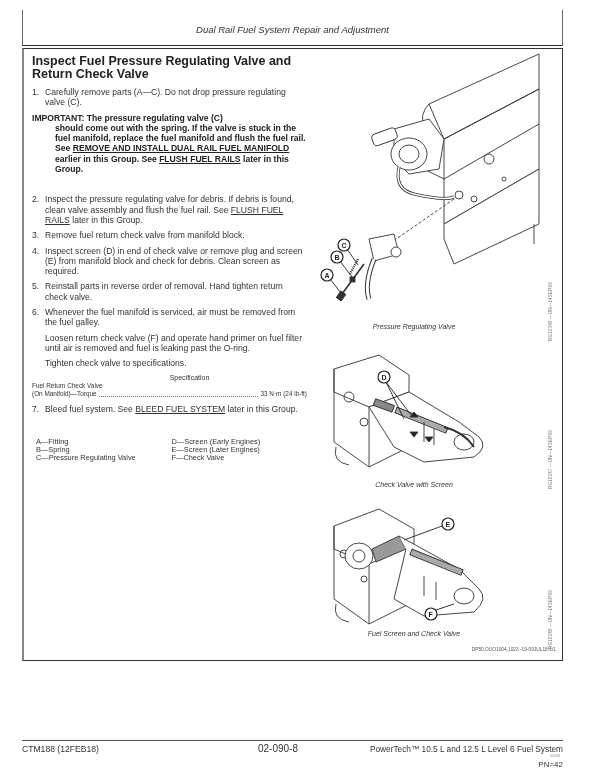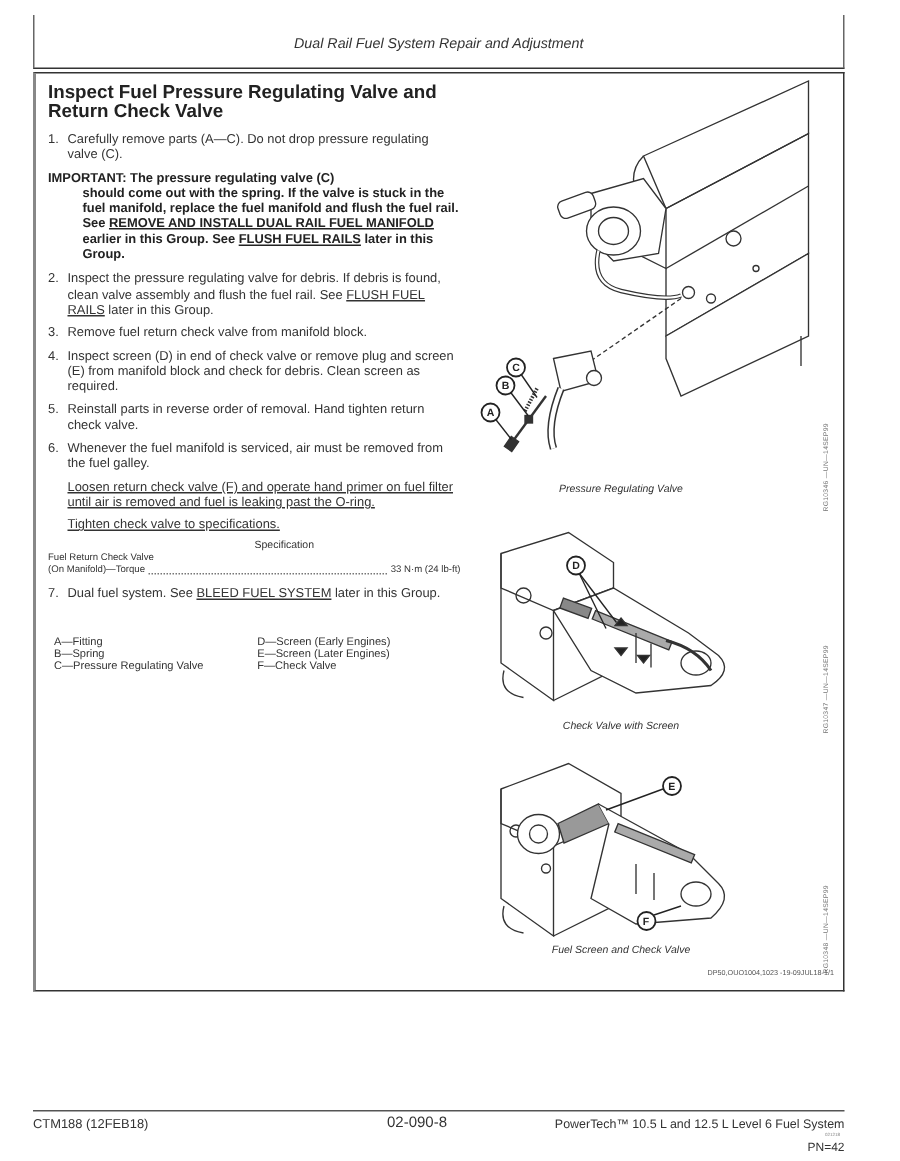--- a/index.html
+++ b/index.html
@@ -9,24 +9,24 @@
                 border-left:1px solid #666; border-right:1px solid #666; border-bottom:1px solid #333; box-sizing:border-box; }
   .header-title { position:absolute; left:0; right:0; top:14px; text-align:center;
                   font-style:italic; font-size:9.5px; color:#333; }
   .content-box { position:absolute; left:22px; top:48px; width:541px; height:613px;
                  border:1px solid #333; border-left:2px solid #888; box-sizing:border-box; }
   .left-col { position:absolute; left:8px; top:6px; width:275px; }
   .section-title { font-weight:bold; font-size:12.5px; line-height:13px; color:#222; margin:0 0 6px 0; }
   .step { font-size:8.6px; line-height:10.3px; color:#333; display:flex; margin-bottom:5px; }
   .step .num { width:13px; flex:none; }
   .step .txt { flex:1; }
-  .important { font-size:8.6px; line-height:10.3px; font-weight:bold; color:#222; margin-bottom:6px; }
+  .important { font-size:8.6px; line-height:10.3px; font-weight:bold; color:#222; margin-bottom:20px; }
   .important .indent { padding-left:23px; }
   .link { text-decoration:underline; }
-  .para { font-size:8.6px; line-height:10.3px; color:#333; padding-left:13px; margin-bottom:5px;text-decoration:underline; }
+  .para { font-size:8.6px; line-height:10.3px; color:#333; padding-left:13px; margin-bottom:5px; }
   .spec-head { font-size:7px; text-align:center; color:#333; margin:2px 0 1px 0; padding-left:40px; }
   .spec-row { font-size:6.4px; line-height:8.6px; color:#333; }
   .spec-line { display:flex; align-items:flex-end; }
   .spec-line .dots { flex:1; border-bottom:1px dotted #777; margin:0 2px 2px 2px; }
   .legend { display:flex; font-size:7.4px; line-height:8px; color:#333; margin-top:24px; padding-left:4px; }
   .legend .col { width:138px; }
   .fig { position:absolute; left:290px; width:220px; }
   .fig-caption { position:absolute; font-style:italic; font-size:7px; color:#333; text-align:center; width:200px; }
   .fig-code { position:absolute; font-size:4.5px; color:#777; transform:rotate(-90deg); transform-origin:left top; white-space:nowrap; letter-spacing:0.2px; }
   .doc-ref { position:absolute; right:6px; top:598px; font-size:4.8px; color:#555; }
@@ -98,21 +98,21 @@
       <div>Fuel Return Check Valve</div>
       <div class="spec-line">
         <span>(On Manifold)—Torque</span>
         <span class="dots"></span>
         <span>33 N·m (24 lb-ft)</span>
       </div>
     </div>
 
     <div class="step" style="margin-top:5px;">
       <span class="num">7.</span>
-      <span class="txt"><span>Dual fuel system. See </span><span class="link">BLEED FUEL SYSTEM</span><span> later in this Group.</span></span>
+      <span class="txt"><span>Bleed fuel system. See </span><span class="link">BLEED FUEL SYSTEM</span><span> later in this Group.</span></span>
     </div>
 
     <div class="legend">
       <div class="col">
         <div>A—Fitting</div>
         <div>B—Spring</div>
         <div>C—Pressure Regulating Valve</div>
       </div>
       <div class="col">
         <div>D—Screen (Early Engines)</div>

